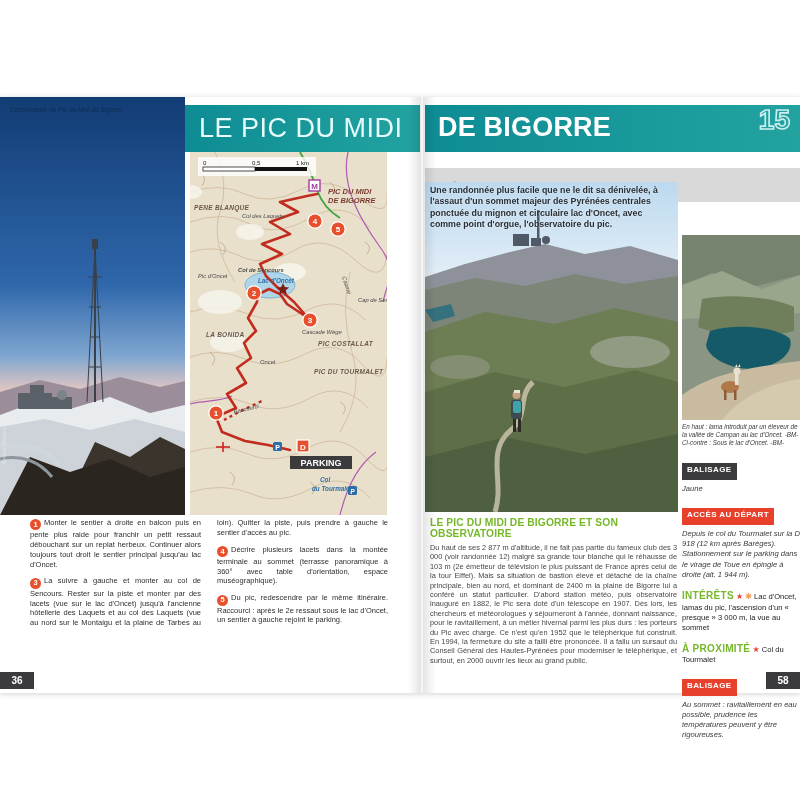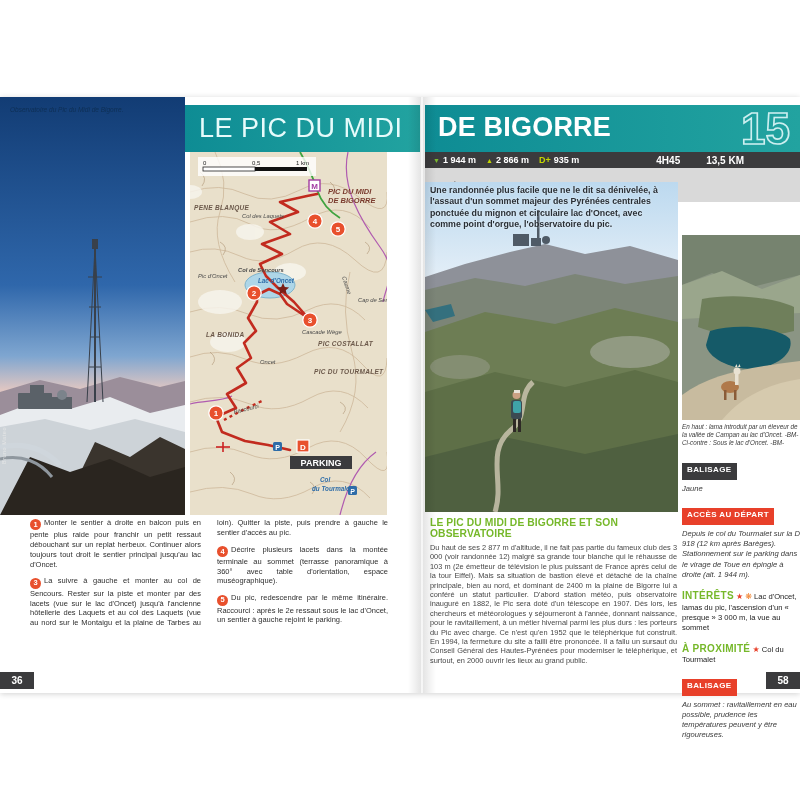--- a/index.html
+++ b/index.html
@@ -16,21 +16,21 @@
   .left-photo svg { display:block; }
   .left-caption { position:absolute; left:10px; top:9px; font-size:6.5px; font-style:italic; color:#0e2f55; width:160px; }
   .left-credit { position:absolute; left:1px; top:330px; font-size:5.5px; color:#e9e9e9; writing-mode:vertical-rl; transform:rotate(180deg); letter-spacing:.5px; opacity:.85;}
 
   
   .band { position:absolute; top:8px; height:47px; background:linear-gradient(90deg,#0e8c94,#22a3a0); }
   .band.l { left:185px; width:235px; }
   .band.r { left:425px; width:375px; }
   .title-light { position:absolute; left:14px; top:8px; font-size:27px; font-weight:400; color:#e6fbfb; letter-spacing:.5px; }
   .title-bold  { position:absolute; left:13px; top:7px; font-size:27px; font-weight:800; color:#ffffff; letter-spacing:.2px; }
-  .route-num { position:absolute; right:10px; top:-1px; font-size:44px; font-weight:800;
+  .route-num { position:absolute; right:10px; top:-1px; font-size:28px; font-weight:800;
                color:transparent; -webkit-text-stroke:1.6px #cdeff0; }
 
   
   .stats { position:absolute; left:425px; top:55px; width:375px; height:16px; background:#3b3b3d;
            display:flex; align-items:center; color:#fff; font-size:9px; font-weight:700; padding:0 8px; }
   .stats .tri-down { color:#79b82e; margin-right:3px; font-size:7px; }
   .stats .tri-up   { color:#c2d500; margin:0 3px 0 10px; font-size:7px; }
   .stats .dplus    { color:#c2d500; margin:0 3px 0 10px; }
   .stats .right    { margin-left:auto; display:flex; gap:26px; font-size:10px; padding-right:48px; }
   .tagsbar { position:absolute; left:425px; top:71px; width:375px; height:14px; background:#d9d9d9;
@@ -141,32 +141,20 @@
     </div>
 
     <div class="band l">
       <div class="title-light">LE PIC DU MIDI</div>
     </div>
     <div class="band r">
       <div class="title-bold">DE BIGORRE</div>
       <div class="route-num">15</div>
     </div>
 
-    <div class="stats">
-      <span class="tri-down">▼</span>
-      <span>1 944 m</span>
-      <span class="tri-up">▲</span>
-      <span>2 866 m</span>
-      <span class="dplus">D+</span>
-      <span>935 m</span>
-      <span class="right">
-        <span>4H45</span>
-        <span>13,5 KM</span>
-      </span>
-    </div>
     <div class="tagsbar">
       <span>BARÈGES</span>
       <span>CAMPAN</span>
     </div>
 
     <div class="map">
       <svg width="197" height="363" viewBox="0 0 197 363">
         <rect width="197" height="363" fill="#e9e0cb"></rect>
 
         <g stroke="#c7ad8e" stroke-width=".8" fill="none" opacity=".8">

